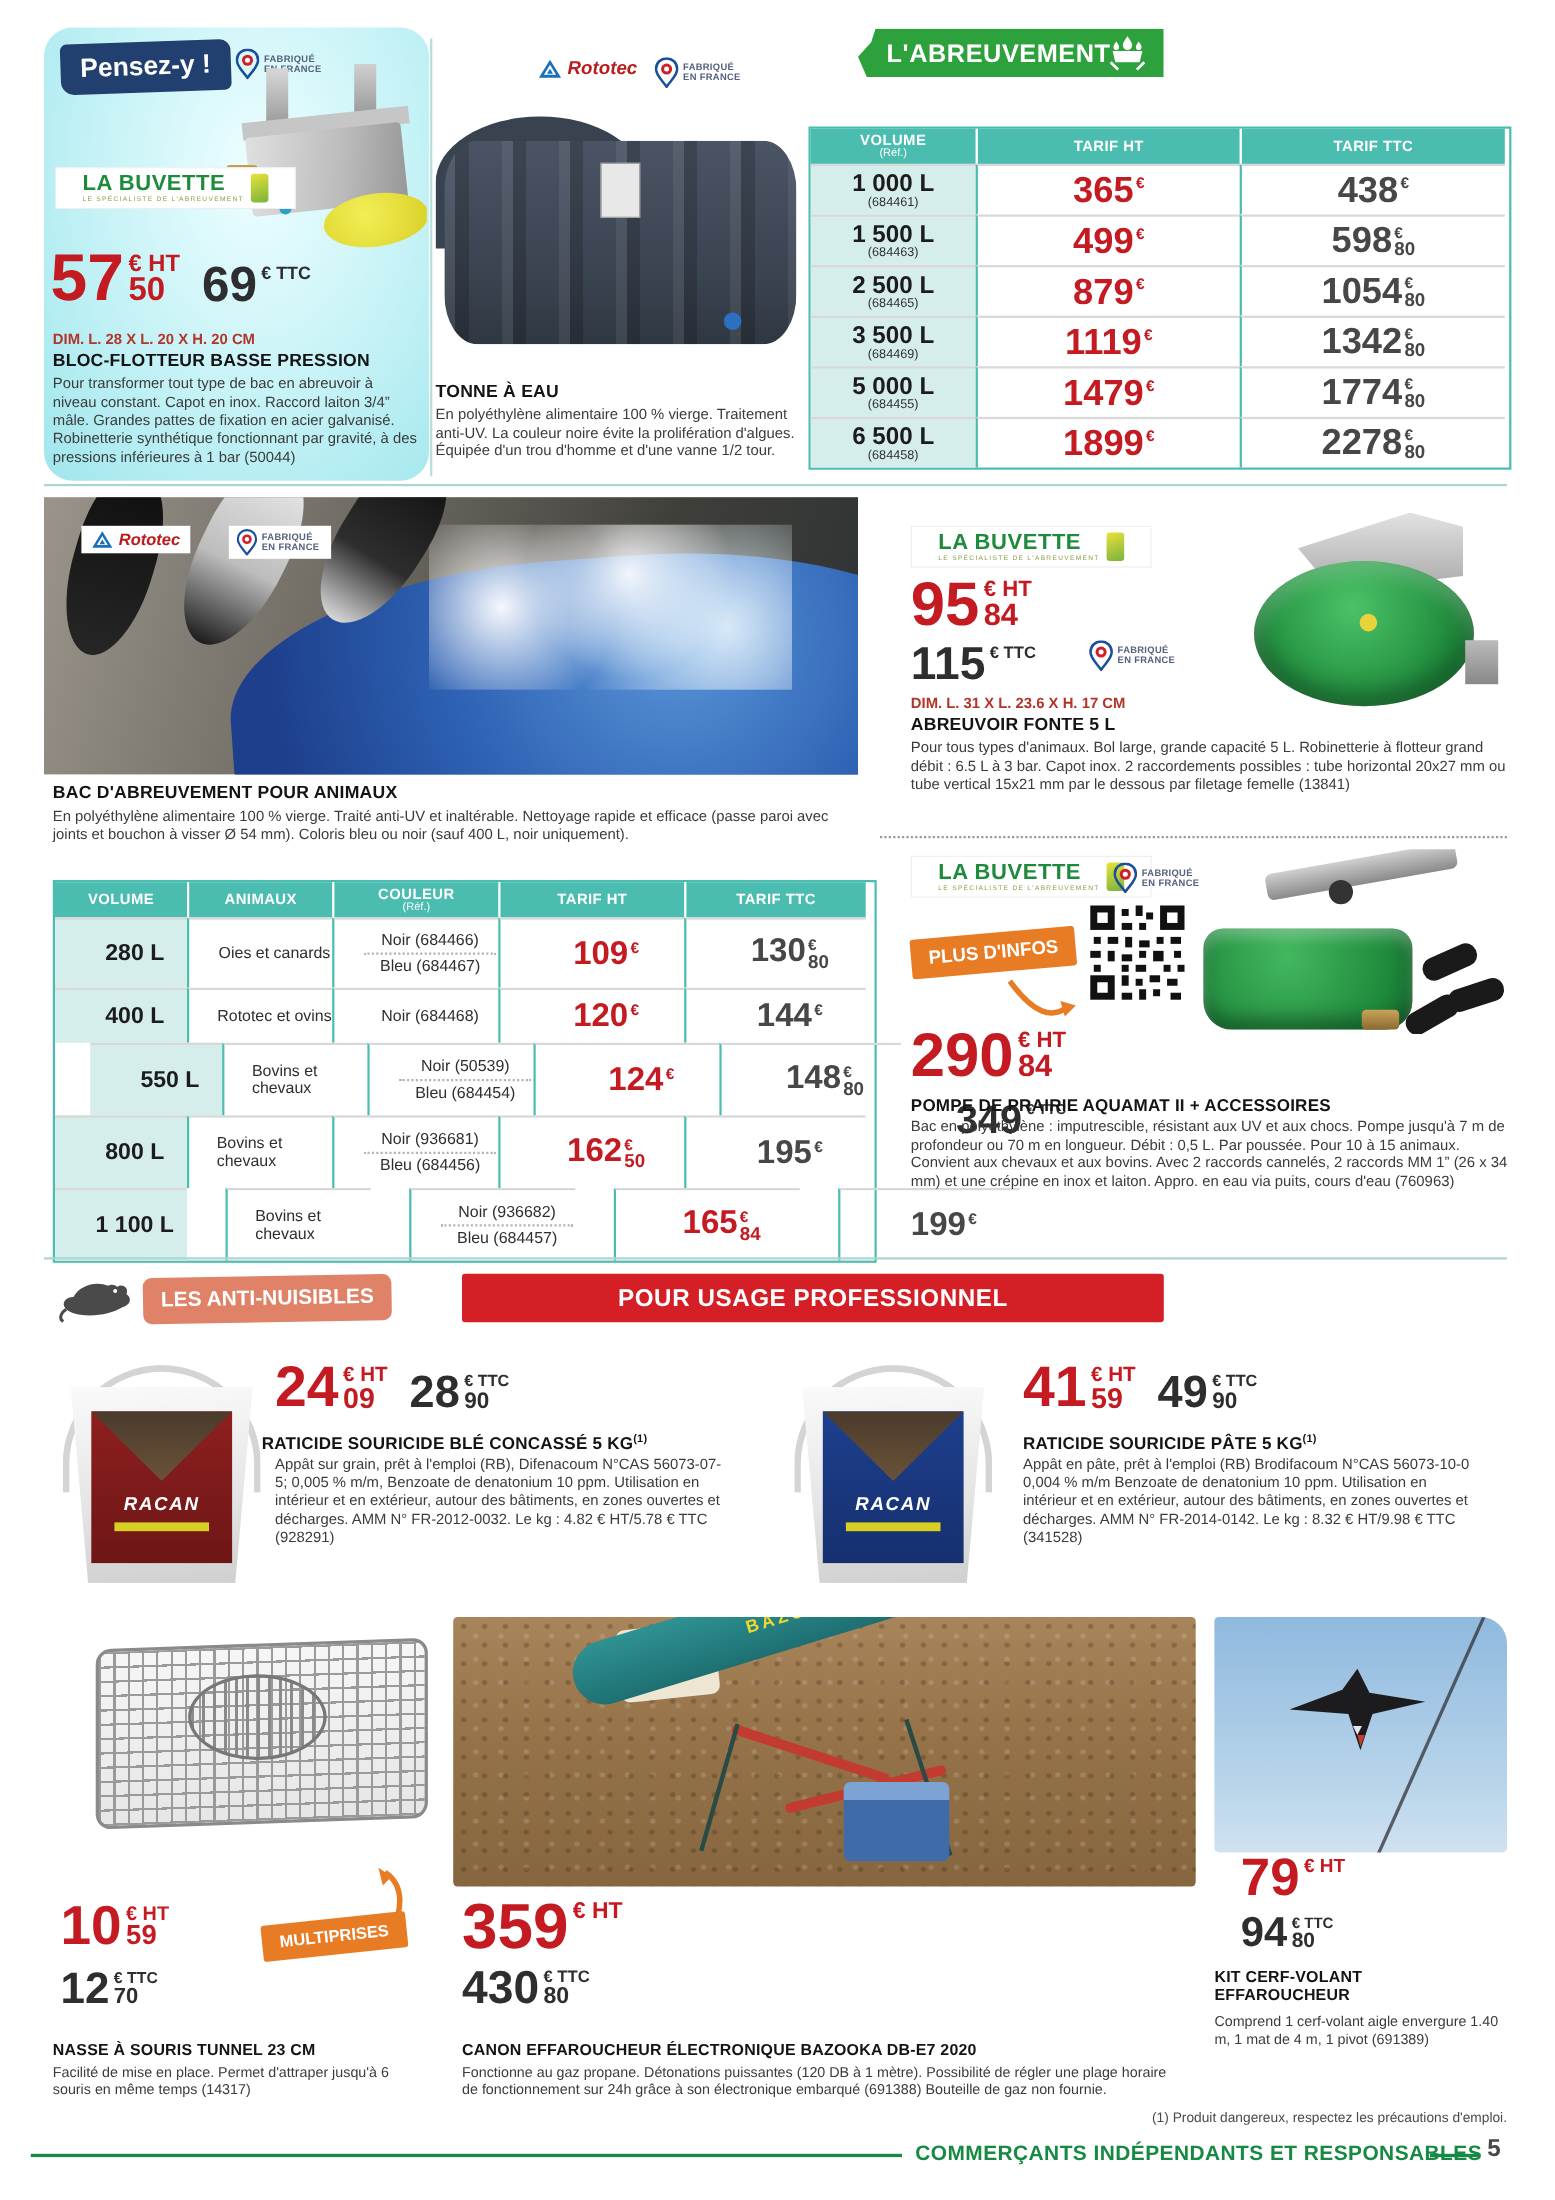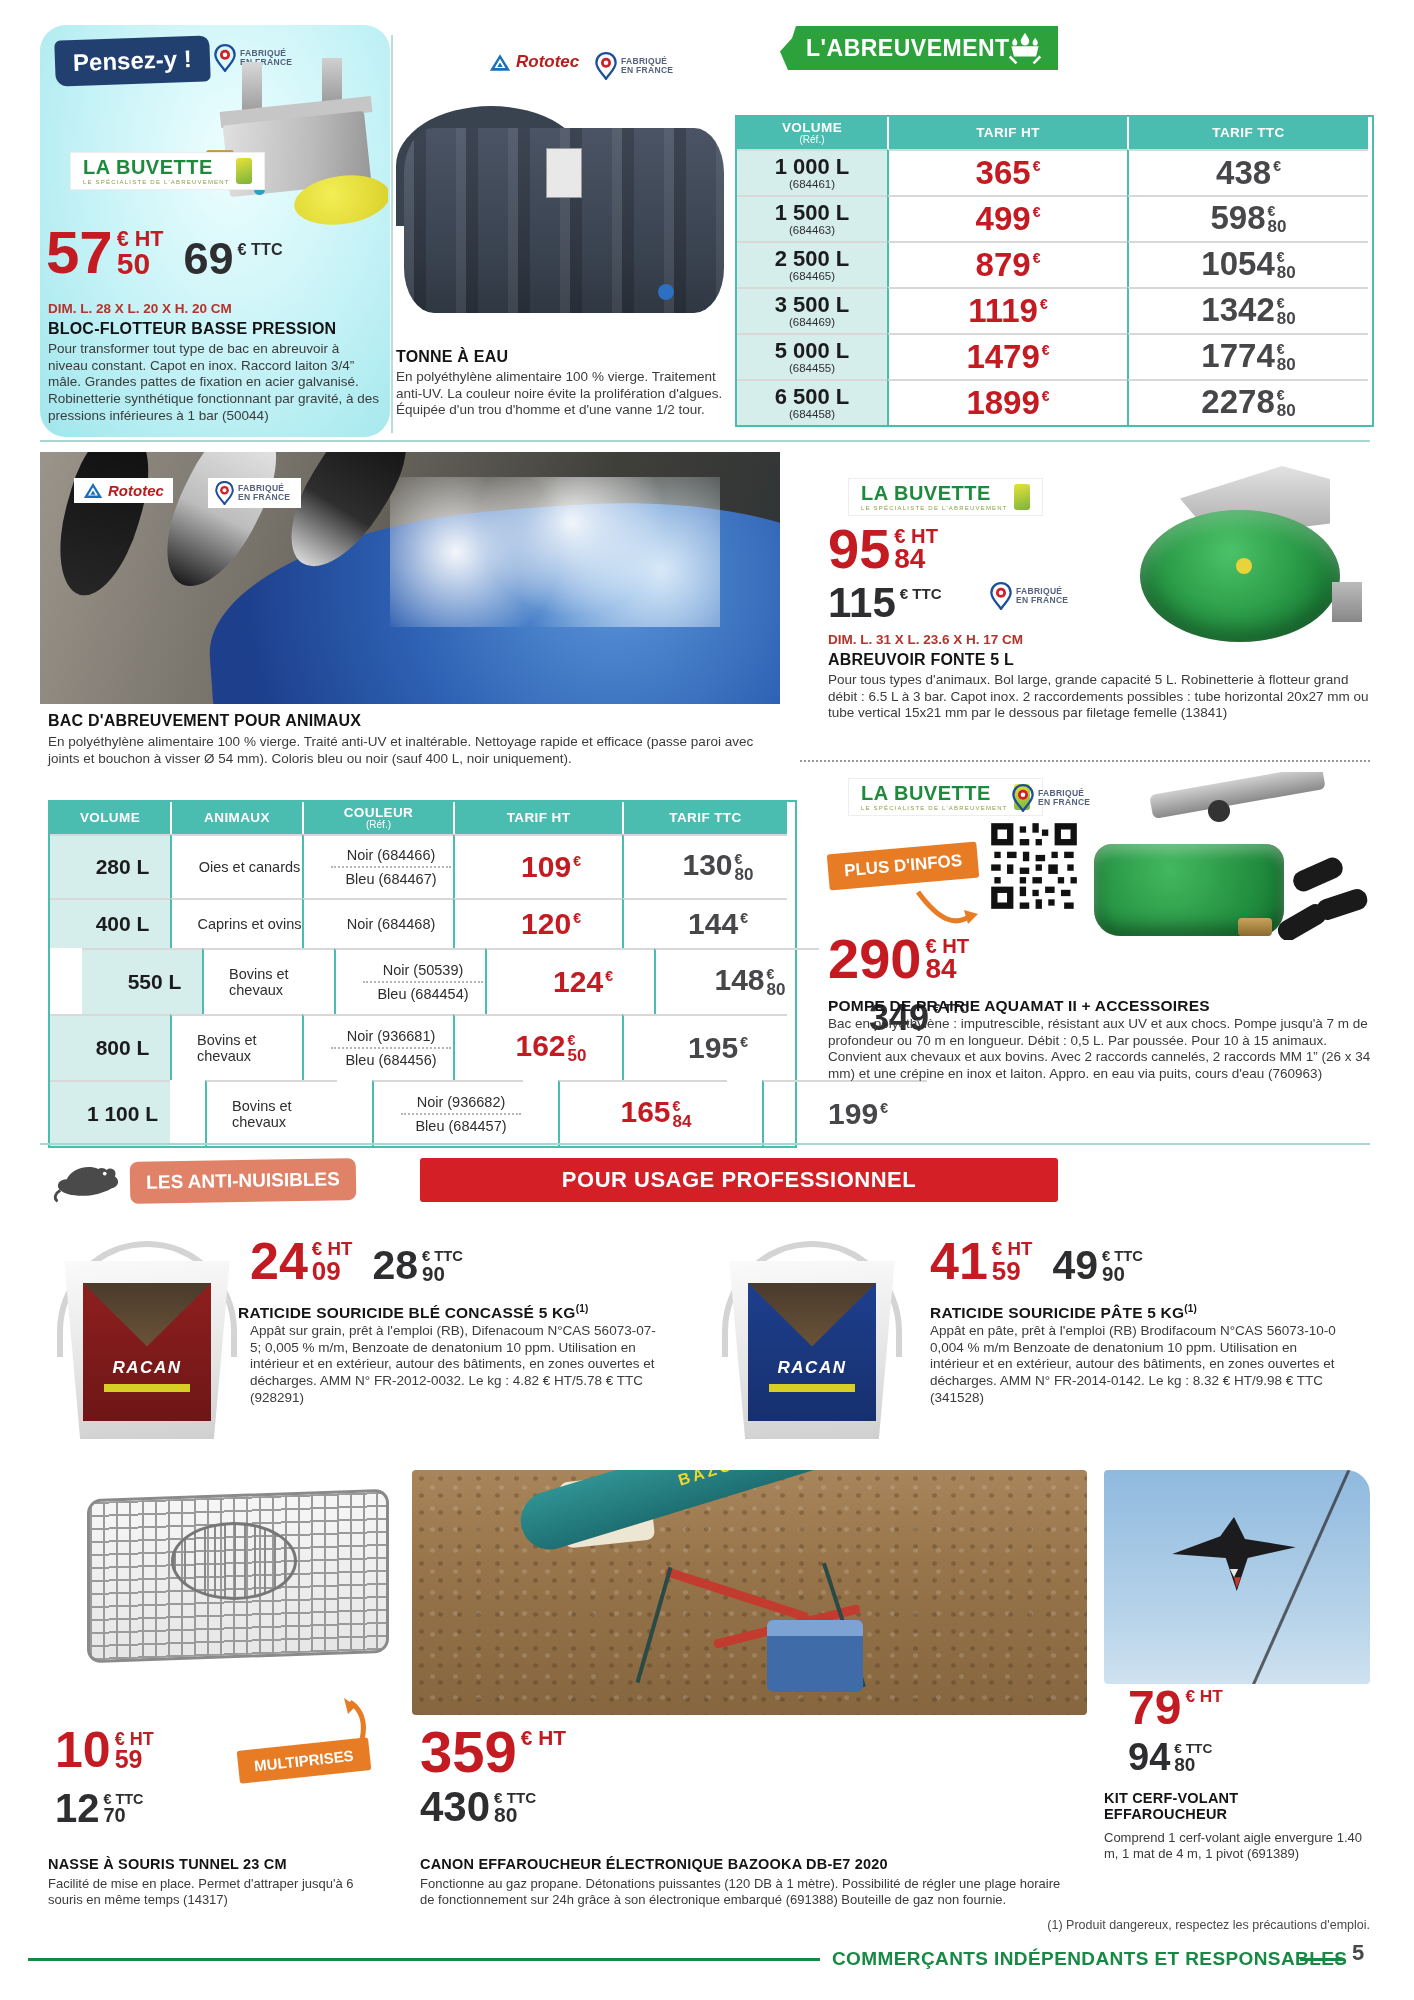--- a/index.html
+++ b/index.html
@@ -43,21 +43,21 @@
         display:flex;flex-direction:column;justify-content:center;}
   .btable .bh:first-child{border-left:none;}
   .btable .brow > div{border-left:2px solid #4bbcb0;border-top:2px solid #d8d8d8;
         display:flex;flex-direction:column;align-items:center;justify-content:center;padding-left:25px;}
   .btable .brow > div:first-child{border-left:none;background:#d6eeeb;}
   .bvol{font-weight:bold;font-size:21px;color:#1c1c1e;}
   .bani{font-size:14.5px;color:#2e2e30;}
   .bcol{font-size:14.5px;color:#2e2e30;}
   .dotsep{display:block;width:120px;border-top:2px dotted #b5b5b5;margin:3px 0;}
   
-  .buvette{background:#fff;display:inline-flex;align-items:center;gap:6px;padding:4px 12px;border:1px solid #eee;margin-left:20px;}
+  .buvette{background:#fff;display:inline-flex;align-items:center;gap:6px;padding:4px 24px;border:1px solid #eee;}
   .buvette .bv-txt{display:flex;flex-direction:column;}
   .buvette .bv-main{color:#1d8a3c;font-weight:bold;font-size:20px;letter-spacing:.5px;line-height:1;}
   .buvette .bv-sub{color:#8aa04a;font-size:6px;letter-spacing:1.2px;text-transform:uppercase;margin-top:2px;}
   .buvette .bv-ico{width:16px;height:26px;border-radius:3px;background:linear-gradient(160deg,#e8e23a,#7ab33c);}
   .rototec{background:#fff;display:inline-flex;align-items:center;gap:5px;padding:4px 9px;}
   .rototec .rt-txt{color:#b91c1c;font-weight:bold;font-style:italic;font-size:17px;}
   .fef{display:inline-flex;align-items:center;gap:4px;background:transparent;}
   .fef.chip{background:#fff;padding:3px 7px;}
   .fef .fef-txt{font-size:8.5px;font-weight:bold;color:#55617c;line-height:1.1;width:56px;letter-spacing:.3px;}
   .badge{color:#fff;font-weight:bold;display:inline-block;}
@@ -473,21 +473,21 @@
               <span class="tcen">80</span>
             </span>
           </span>
         </div>
     </div>
     <div class="brow" style="height:50px;">
       <div>
           <span class="bvol">400 L</span>
         </div>
       <div>
-          <span class="bani">Caprins et ovins</span>
+          <span class="bani">Rototec et ovins</span>
         </div>
       <div class="bcol">
           <span>Noir (684468)</span>
         </div>
       <div>
           <span class="tpr red" style="font-size:30px;">
             <span>120</span>
             <span class="ts">
               <span class="tcur">€</span>
               <span class="tcen"></span>

